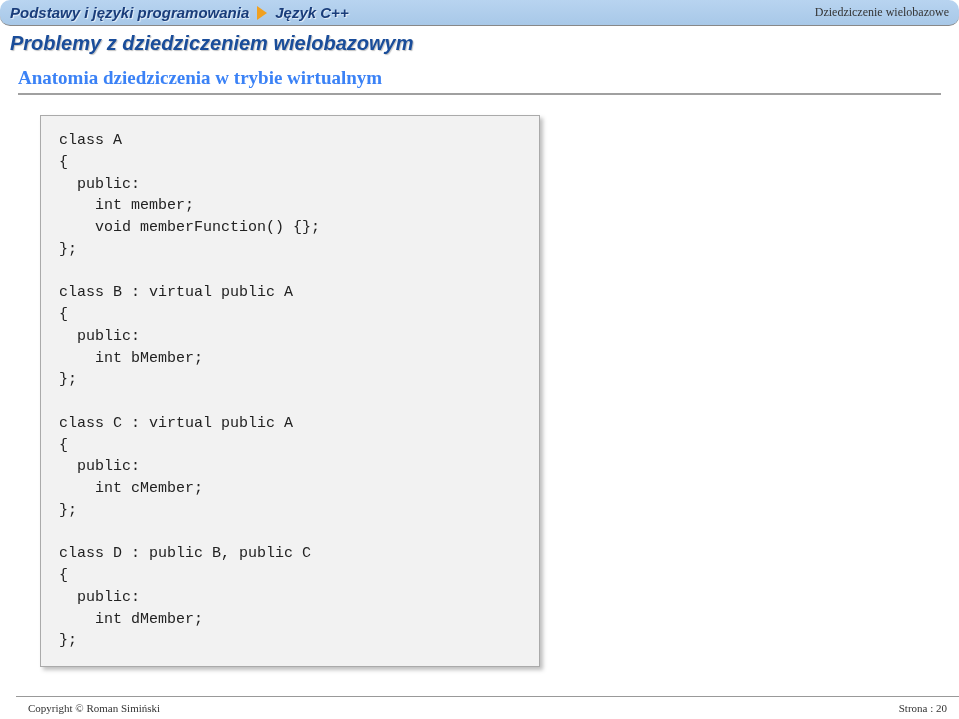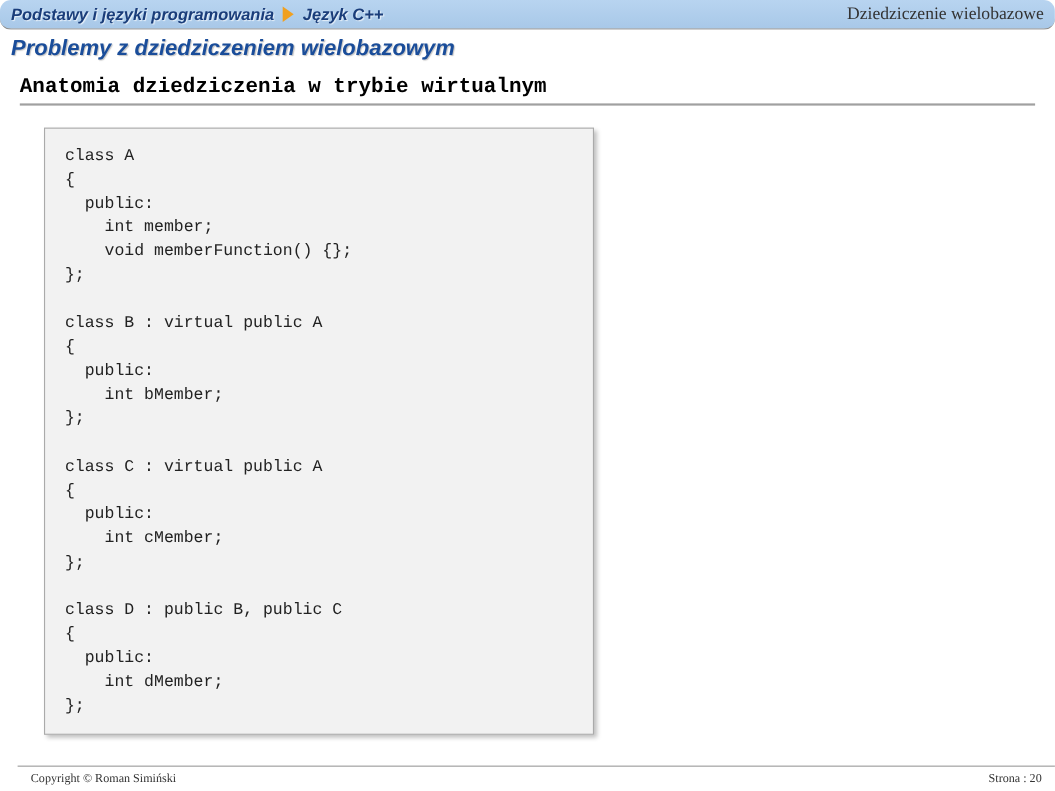--- a/index.html
+++ b/index.html
@@ -31,39 +31,39 @@
     width: 0; height: 0;
     border-top: 7px solid transparent;
     border-bottom: 7px solid transparent;
     border-left: 10px solid #f0a020;
     margin: 0 8px;
     vertical-align: middle;
   }
   .top-right {
     margin-left: auto;
     color: #333;
-    font-size: 16px;
+    font-size: 12px;
     font-family: Georgia, serif;
   }
   .subtitle-bar {
     padding: 6px 10px 8px 10px;
     color: #1a4d9a;
     font-weight: bold;
     font-style: italic;
     font-size: 20px;
     text-shadow: 1px 1px 1px rgba(180,180,180,0.8);
   }
   .section-title {
     margin: 4px 18px 2px 18px;
     padding-bottom: 4px;
     border-bottom: 2px solid #a0a0a0;
-    color: #000000;
+    color: #3b82f6;
     font-weight: bold;
     font-size: 19px;
-    font-family: Liberation Mono, monospace;
+    font-family: Liberation Serif, serif;
   }
   .content-area {
     padding: 18px 40px;
     display: flex;
     gap: 8px;
     align-items: flex-start;
   }
   .code-box {
     background: #f2f2f2;
     border: 1px solid #aaa;

